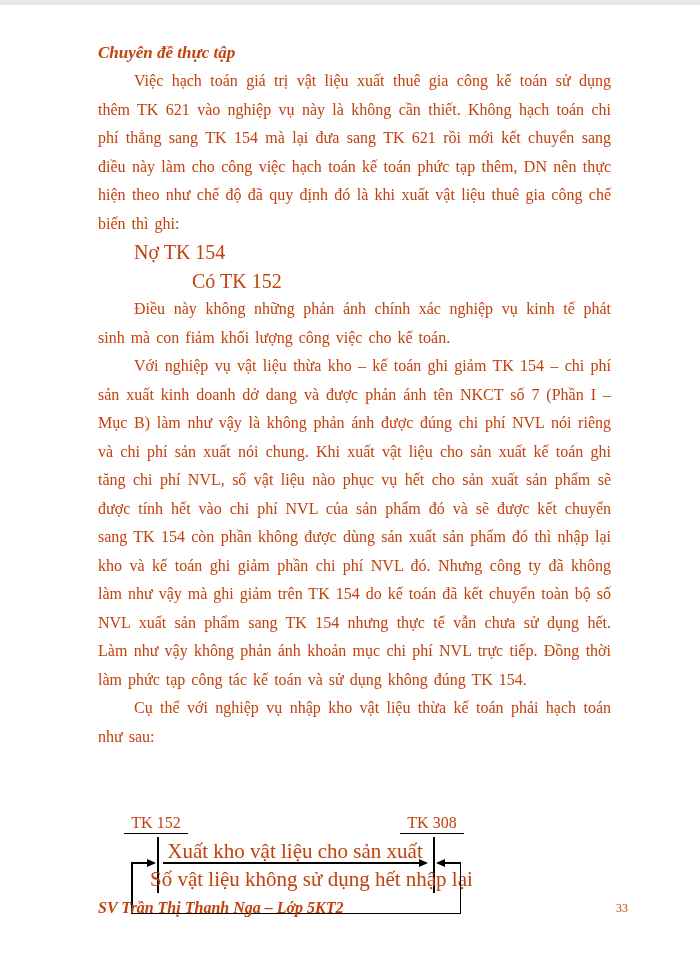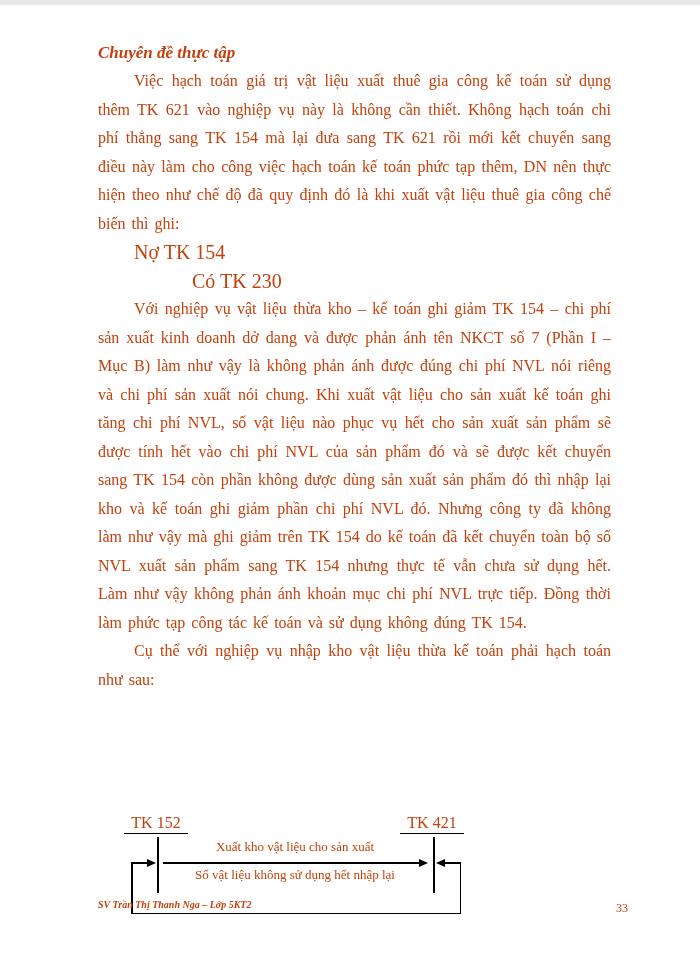--- a/index.html
+++ b/index.html
@@ -48,29 +48,29 @@
     font-size:16px;
     text-align:center;
     border-bottom:1.5px solid #000;
     padding-bottom:1px;
   }
   .hline{background:#000;height:1.5px;}
   .vline{background:#000;width:1.5px;}
   .arrow-r{width:0;height:0;border-top:4.5px solid transparent;border-bottom:4.5px solid transparent;border-left:9px solid #000;}
   .arrow-l{width:0;height:0;border-top:4.5px solid transparent;border-bottom:4.5px solid transparent;border-right:9px solid #000;}
   .flow-label{
-    font-size:13px;
+    font-size:21px;
     text-align:center;
     white-space:nowrap;
     background:transparent;
   }
   .doc-footer{
     position:absolute;
     left:98px;top:894px;
-    font-size:10px;
+    font-size:16px;
     font-weight:bold;
     font-style:italic;
   }
   .page-number{
     position:absolute;
     left:616px;top:896px;
     font-size:12px;
   }
 </style>
 </head>
@@ -79,32 +79,33 @@
 <div class="page">
 
   <div class="textcol">
     <div class="doc-header">Chuyên đề thực tập</div>
 
 
 
     <p class="body indent">Việc hạch toán giá trị vật liệu xuất thuê gia công kế toán sử dụng thêm TK 621 vào nghiệp vụ này là không cần thiết. Không hạch toán chi phí thẳng sang TK 154 mà lại đưa sang TK 621 rồi mới kết chuyển sang điều này làm cho công việc hạch toán kế toán phức tạp thêm, DN nên thực hiện theo như chế độ đã quy định đó là khi xuất vật liệu thuê gia công chế biến thì ghi:</p>
 
     <div class="entry-line entry-debit">Nợ TK 154</div>
-    <div class="entry-line entry-credit">Có TK 230</div>
+    <div class="entry-line entry-credit">Có TK 152</div>
 
+    <p class="body indent">Điều này không những phản ánh chính xác nghiệp vụ kinh tế phát sinh mà con fiảm khối lượng công việc cho kế toán.</p>
 
     <p class="body indent">Với nghiệp vụ vật liệu thừa kho – kế toán ghi giảm TK 154 – chi phí sản xuất kinh doanh dở dang và được phản ánh tên NKCT số 7 (Phần I – Mục B) làm như vậy là không phản ánh được đúng chi phí NVL nói riêng và chi phí sản xuất nói chung. Khi xuất vật liệu cho sản xuất kế toán ghi tăng chi phí NVL, số vật liệu nào phục vụ hết cho sản xuất sản phẩm sẽ được tính hết vào chi phí NVL của sản phẩm đó và sẽ được kết chuyển sang TK 154 còn phần không được dùng sản xuất sản phẩm đó thì nhập lại kho và kế toán ghi giảm phần chi phí NVL đó. Nhưng công ty đã không làm như vậy mà ghi giảm trên TK 154 do kế toán đã kết chuyển toàn bộ số NVL xuất sản phẩm sang TK 154 nhưng thực tế vẫn chưa sử dụng hết. Làm như vậy không phản ánh khoản mục chi phí NVL trực tiếp. Đồng thời làm phức tạp công tác kế toán và sử dụng không đúng TK 154.</p>
 
     <p class="body indent">Cụ thể với nghiệp vụ nhập kho vật liệu thừa kế toán phải hạch toán như sau:</p>
   </div>
 
   <div class="diagram">
 
     <div class="dg acct-label" style="left:124px;top:809px;width:64px;">TK 152</div>
-    <div class="dg acct-label" style="left:400px;top:809px;width:64px;">TK 421</div>
+    <div class="dg acct-label" style="left:400px;top:809px;width:64px;">TK 308</div>
 
     <div class="dg vline" style="left:157px;top:832px;height:56px;"></div>
     <div class="dg vline" style="left:433px;top:832px;height:56px;"></div>
 
     <div class="dg flow-label" style="left:165px;top:834px;width:260px;">Xuất kho vật liệu  cho sản xuất</div>
 
     <div class="dg hline" style="left:163px;top:857px;width:257px;"></div>
     <div class="dg arrow-r" style="left:419px;top:853.5px;"></div>
 
     <div class="dg flow-label" style="left:150px;top:862px;width:290px;">Số vật liệu  không sử dụng hết nhập lại</div>

